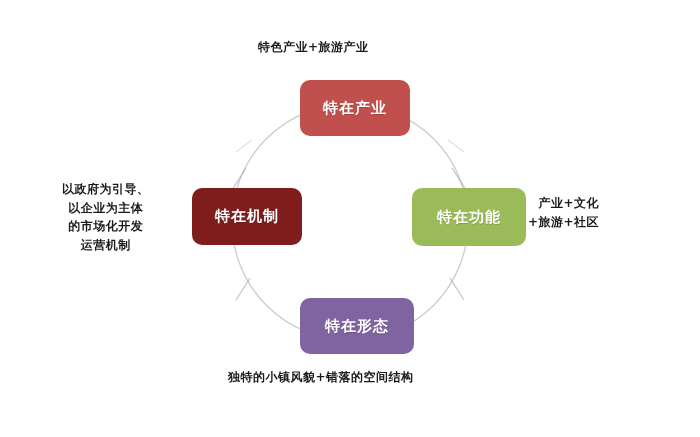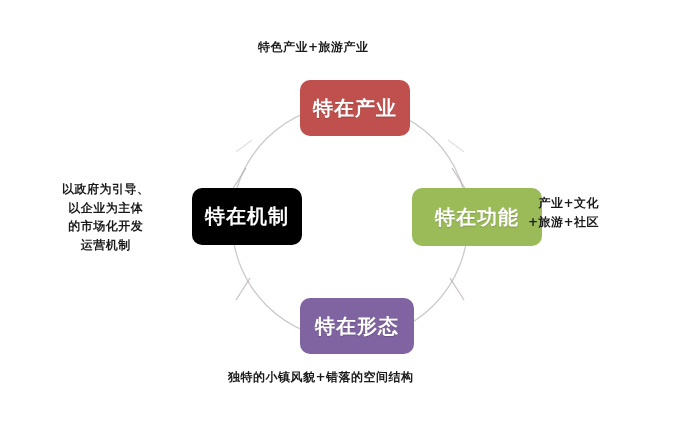--- a/index.html
+++ b/index.html
@@ -29,27 +29,27 @@
 
   
   .node {
     position: absolute;
     display: flex;
     align-items: center;
     justify-content: center;
     border-radius: 10px;
     color: #ffffff;
     font-weight: bold;
-    font-size: 20px;
+    font-size: 15px;
     letter-spacing: 1px;
     text-shadow: 0 1px 1px rgba(0,0,0,0.18);
     box-sizing: border-box;
   }
   .node-top    { left: 300px; top: 80px;  width: 110px; height: 56px; }
-  .node-right  { left: 412px; top: 188px; width: 130px; height: 58px; }
+  .node-right  { left: 412px; top: 188px; width: 114px; height: 58px; }
   .node-bottom { left: 300px; top: 298px; width: 114px; height: 56px; }
   .node-left   { left: 192px; top: 188px; width: 110px; height: 57px; }
 
   
   .label {
     position: absolute;
     color: #1a1a1a;
     font-weight: bold;
     font-size: 12px;
     line-height: 1.55;
@@ -83,21 +83,21 @@
       <path d="M 448 140 L 464 152"></path>
     </g>
   </svg>
 
   <div class="node node-top" style="background:#c0504d">特在产业</div>
 
   <div class="node node-right" style="background:#9bbb59">特在功能</div>
 
   <div class="node node-bottom" style="background:#8064a2">特在形态</div>
 
-  <div class="node node-left" style="background:#000000">特在机制</div>
+  <div class="node node-left" style="background:#7f1d1d">特在机制</div>
 
   <div class="label label-top">特色产业+旅游产业</div>
 
   <div class="label label-right">
     <span class="ln">产业+文化</span>
     <span class="ln">+旅游+社区</span>
   </div>
 
   <div class="label label-bottom">独特的小镇风貌+错落的空间结构</div>
 

